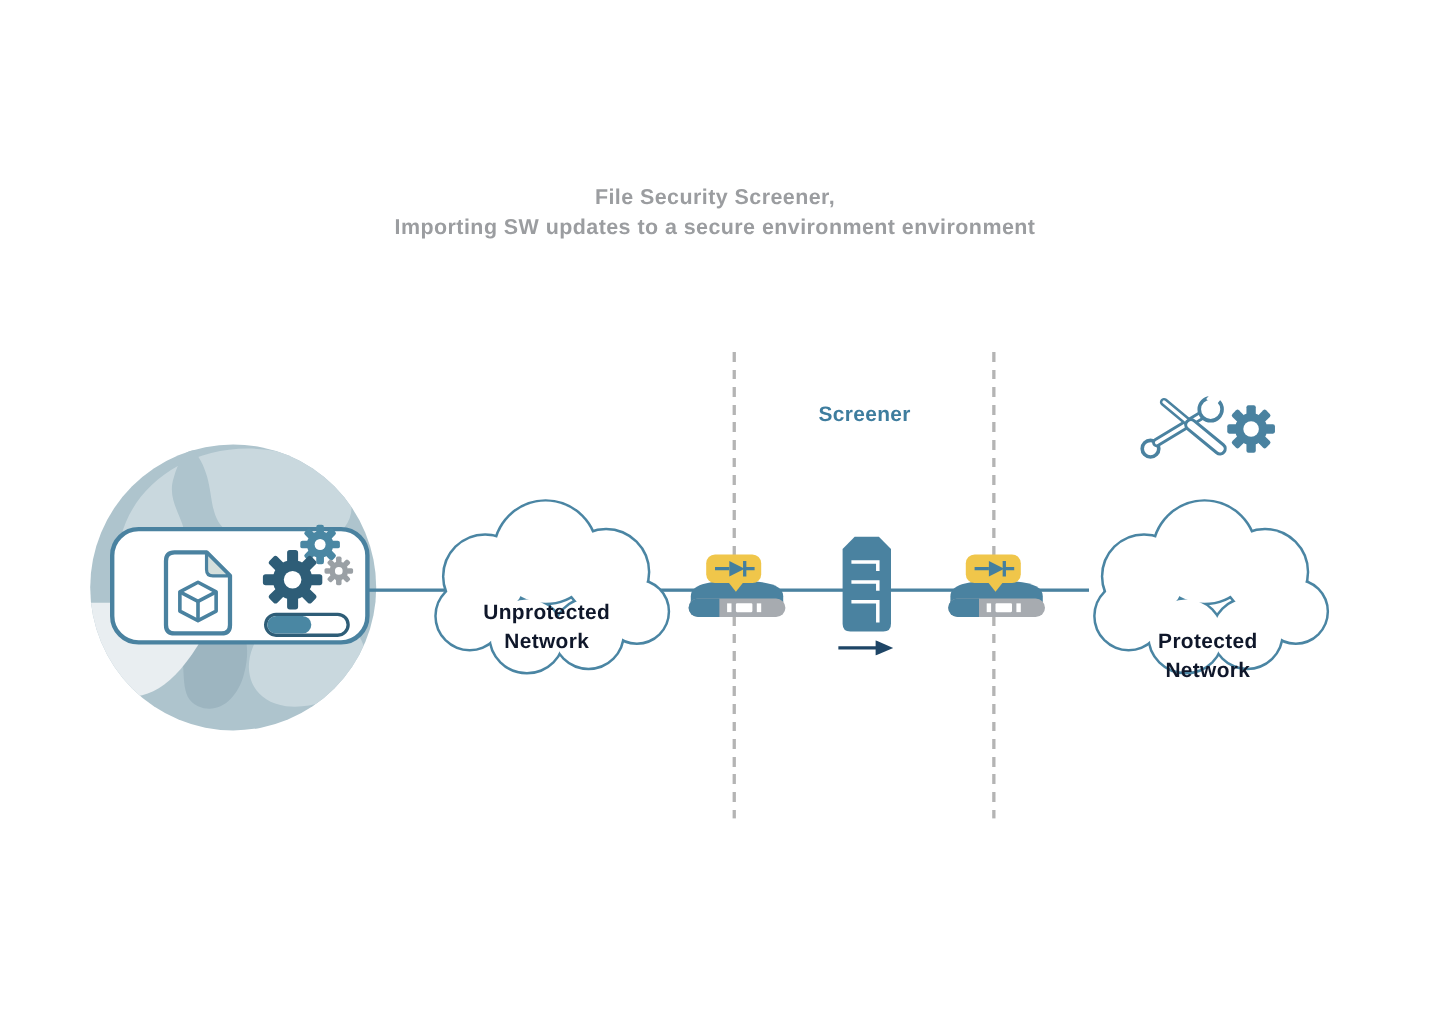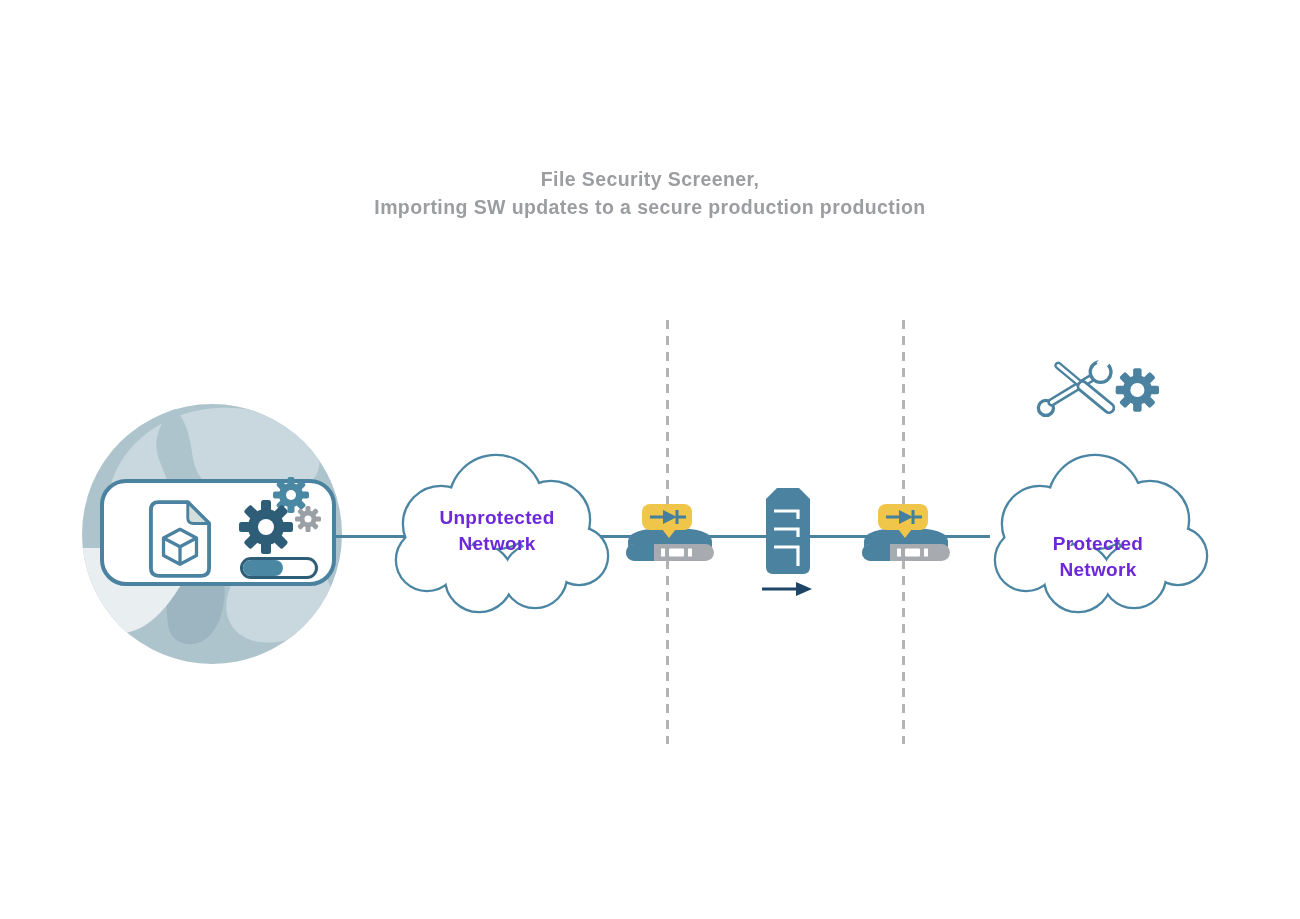--- a/index.html
+++ b/index.html
@@ -35,22 +35,22 @@
   .progress{
     left:136px;top:74px;width:72px;height:16px;
     border:3px solid #2e5d77;border-radius:11px;background:#fff;
   }
   .progress-fill{height:100%;background:#4a87a3;border-radius:8px;}
   
   .cloud{z-index:3;}
   .cloud-unprotected{left:383px;top:452px;}
   .cloud-protected{left:982px;top:452px;}
   .cloud-label{
-    z-index:5;text-align:center;color:#6d28d9;font-weight:bold;
-    font-size:19px;line-height:26px;letter-spacing:.3px;
+    z-index:5;text-align:center;color:#0f172a;font-weight:bold;
+    font-size:19px;line-height:26px;letter-spacing:.3px;margin-top:40px;
   }
   .label-unprotected{left:393px;top:505px;width:208px;}
   .label-protected{left:992px;top:531px;width:212px;}
   .screener-label{
     left:666px;top:365px;width:240px;z-index:5;text-align:center;
     color:#3e7d9e;font-weight:bold;font-size:19px;line-height:26px;letter-spacing:.3px;
   }
   
   .device{z-index:4;}
   .device-left{left:624px;top:502px;}
@@ -59,21 +59,21 @@
   .flow-arrow{left:762px;top:582px;z-index:4;}
   .tools{left:1028px;top:358px;z-index:3;}
 </style>
 </head>
 <body>
 
 <div class="canvas">
 
   <div class="abs title">
     <div>File Security Screener,</div>
-    <div>Importing SW updates to a secure production production</div>
+    <div>Importing SW updates to a secure environment environment</div>
   </div>
 
   <svg class="abs globe" width="264" height="270" viewBox="0 0 264 270">
     <defs>
       <clipPath id="globeClip">
           <circle cx="132" cy="136" r="130"></circle>
         </clipPath>
     </defs>
     <circle cx="132" cy="136" r="130" fill="#aec4cd"></circle>
     <g clip-path="url(#globeClip)">
@@ -174,20 +174,21 @@
         <circle cx="96" cy="126" r="33"></circle>
       <circle cx="44" cy="108" r="30"></circle>
     </g>
   </svg>
   <div class="abs cloud-label label-unprotected">
     <div>Unprotected</div>
     <div>Network</div>
   </div>
 
   <div class="abs screener-label">
+    <div>Screener</div>
   </div>
 
   <svg class="abs device device-left" width="92" height="60" viewBox="0 0 92 60">
     <path d="M4 40 C4 30 18 26 46 26 C74 26 88 30 88 40 L88 46 L4 46 Z" fill="#4a82a0"></path>
     <rect x="2" y="42" width="88" height="17" rx="8.5" fill="#a7abb0"></rect>
     <path d="M30 42 H10.5 A8.5 8.5 0 0 0 10.5 59 H30 Z" fill="#4a82a0"></path>
     <g fill="#fff">
       <rect x="37" y="46.5" width="4" height="8"></rect>
       <rect x="45" y="46.5" width="15" height="8" rx="1"></rect>
       <rect x="64" y="46.5" width="4" height="8"></rect>

